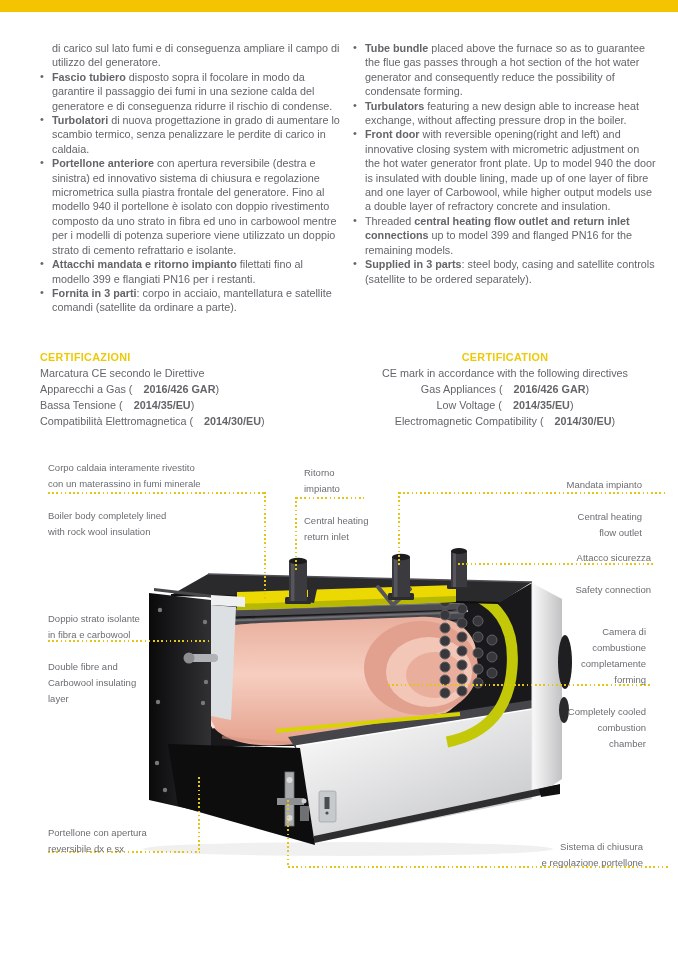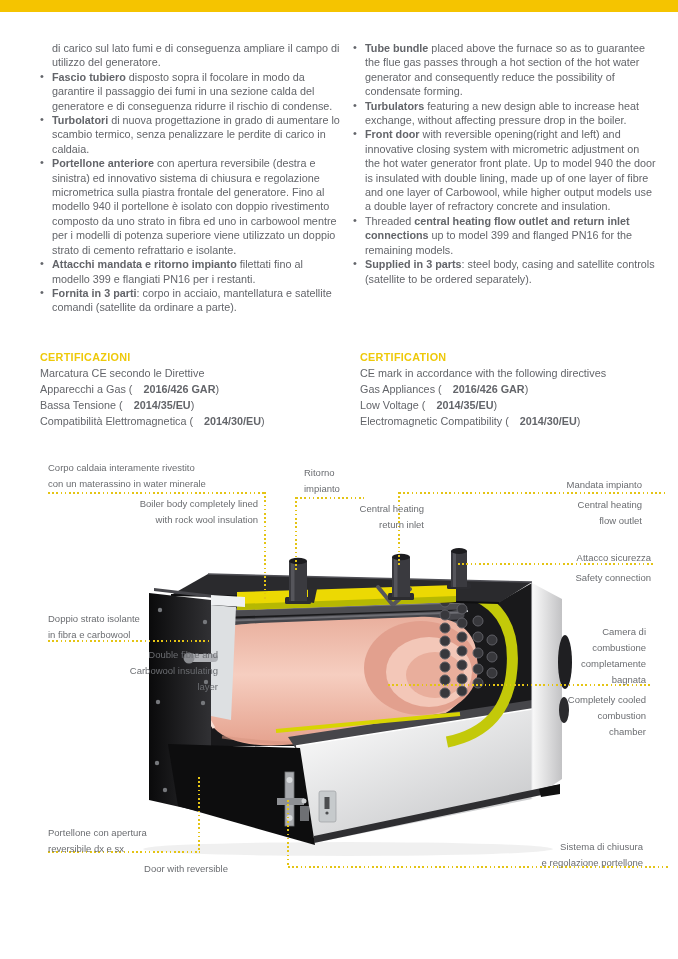--- a/index.html
+++ b/index.html
@@ -16,31 +16,31 @@
   .col{position:absolute;top:41px;font-size:10.8px;line-height:14.4px;color:var(--body-text);}
   .col-left{left:52px;width:290px;}
   .col-right{left:365px;width:292px;}
   .item{position:relative;}
   .item b{font-weight:700;}
   .blt{position:absolute;left:-12px;top:-1px;font-size:11px;}
 
   
   .cert{position:absolute;top:349px;font-size:10.8px;line-height:16px;color:var(--body-text);}
   .cert-left{left:40px;width:300px;}
-  .cert-right{left:360px;width:306px;}
+  .cert-right{left:352px;width:306px;text-align:center;}
   .cert-h{font-weight:700;color:var(--heading-yellow);letter-spacing:.3px;}
   .cline b{font-weight:700;padding-left:11px;}
 
   
   .diagram{position:absolute;left:8px;top:0;width:678px;height:959px;pointer-events:none;}
   .boiler{position:absolute;left:85px;top:548px;width:500px;height:312px;}
 
   .callout{position:absolute;font-size:9.5px;line-height:16px;color:var(--label-text);}
   .callout.right{text-align:right;}
-  .callout .sec{margin-top:4px;text-align:right;}
+  .callout .sec{margin-top:16px;}
   .callout-boiler-body{left:40px;top:460px;width:210px;}
   .callout-return-inlet{left:296px;top:465px;width:120px;}
   .callout-flow-outlet{right:44px;top:477px;width:160px;}
   .callout-safety-connection{right:35px;top:550px;width:160px;}
   .callout-combustion-chamber{right:40px;top:624px;width:160px;}
   .callout-insulating-layer{left:40px;top:611px;width:170px;}
   .callout-door-reversible{left:40px;top:825px;width:180px;}
   .callout-door-closing{right:43px;top:839px;width:180px;}
 
   
@@ -283,21 +283,21 @@
     <div class="dl  l-attacco-h"></div>
     <div class="dl  l-camera-h"></div>
     <div class="dl  l-doppio-h"></div>
     <div class="dl  l-port-h"></div>
     <div class="dlv l-port-v"></div>
     <div class="dl  l-sistema-h"></div>
     <div class="dlv l-sistema-v"></div>
   <div class="callout callout-boiler-body">
         <div class="pri">
           <div>Corpo caldaia interamente rivestito</div>
-          <div>con un materassino in water minerale</div>
+          <div>con un materassino in fumi minerale</div>
         </div>
         <div class="sec">
           <div>Boiler body completely lined</div>
           <div>with rock wool insulation</div>
         </div>
       </div>
       <div class="callout callout-return-inlet">
         <div class="pri">
           <div>Ritorno</div>
           <div>impianto</div>
@@ -322,21 +322,21 @@
         </div>
         <div class="sec">
           <div>Safety connection</div>
         </div>
       </div>
       <div class="callout callout-combustion-chamber right">
         <div class="pri">
           <div>Camera di</div>
           <div>combustione</div>
           <div>completamente</div>
-          <div>bagnata</div>
+          <div>forming</div>
         </div>
         <div class="sec">
           <div>Completely cooled</div>
           <div>combustion</div>
           <div>chamber</div>
         </div>
       </div>
       <div class="callout callout-insulating-layer">
         <div class="pri">
           <div>Doppio strato isolante</div>

